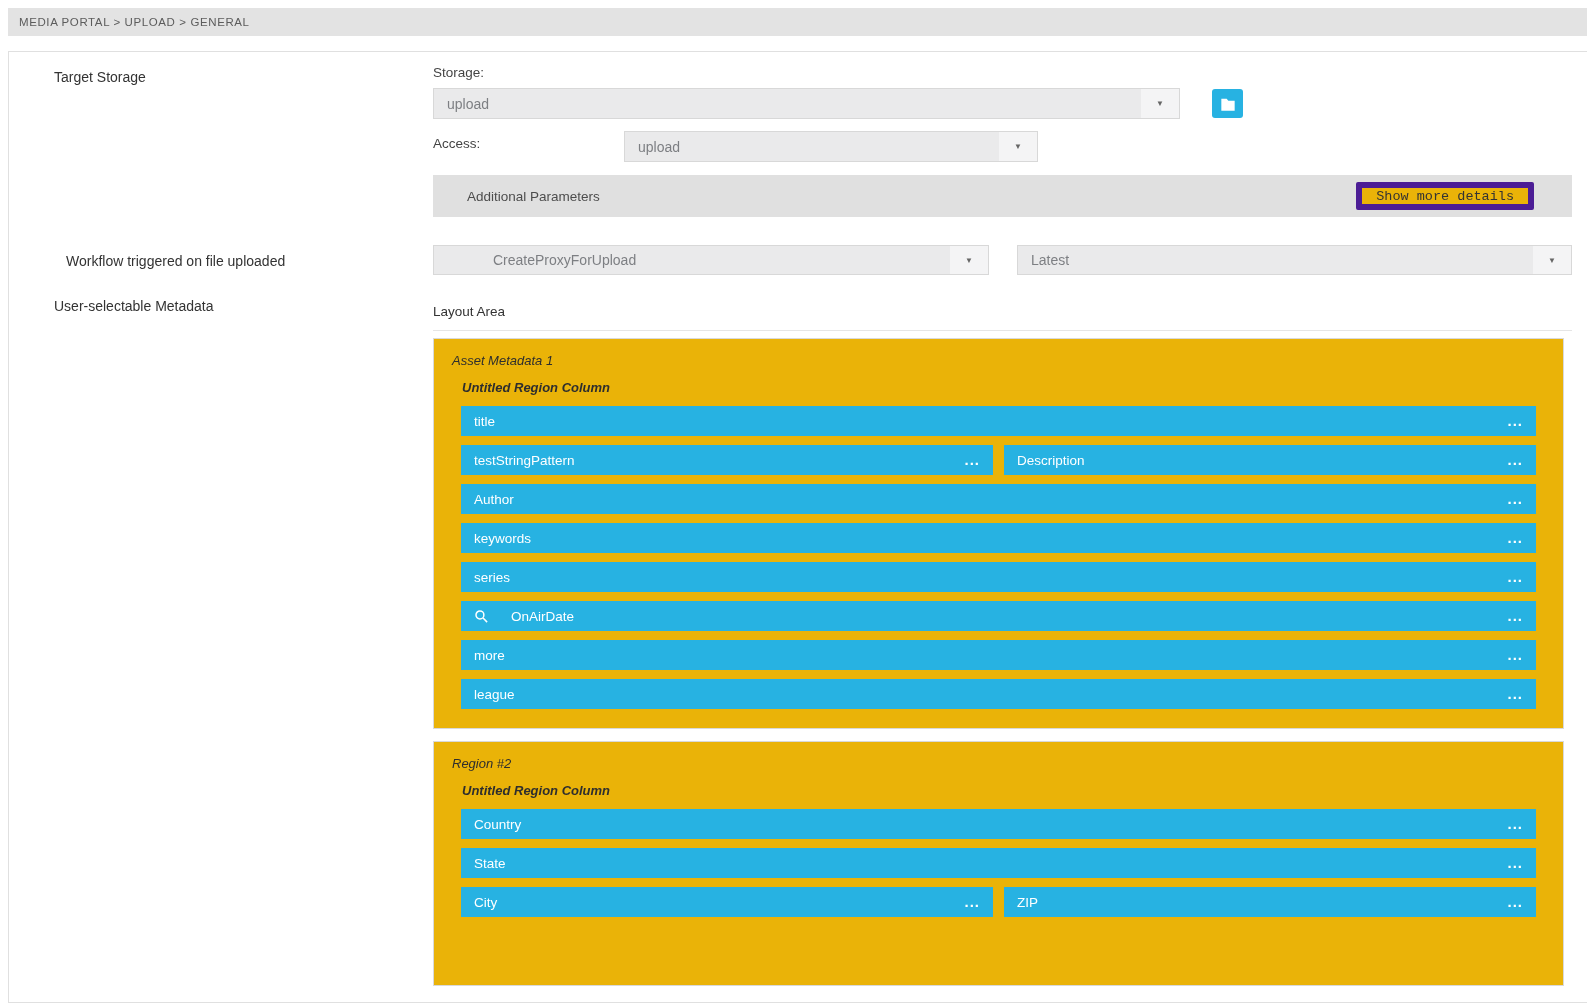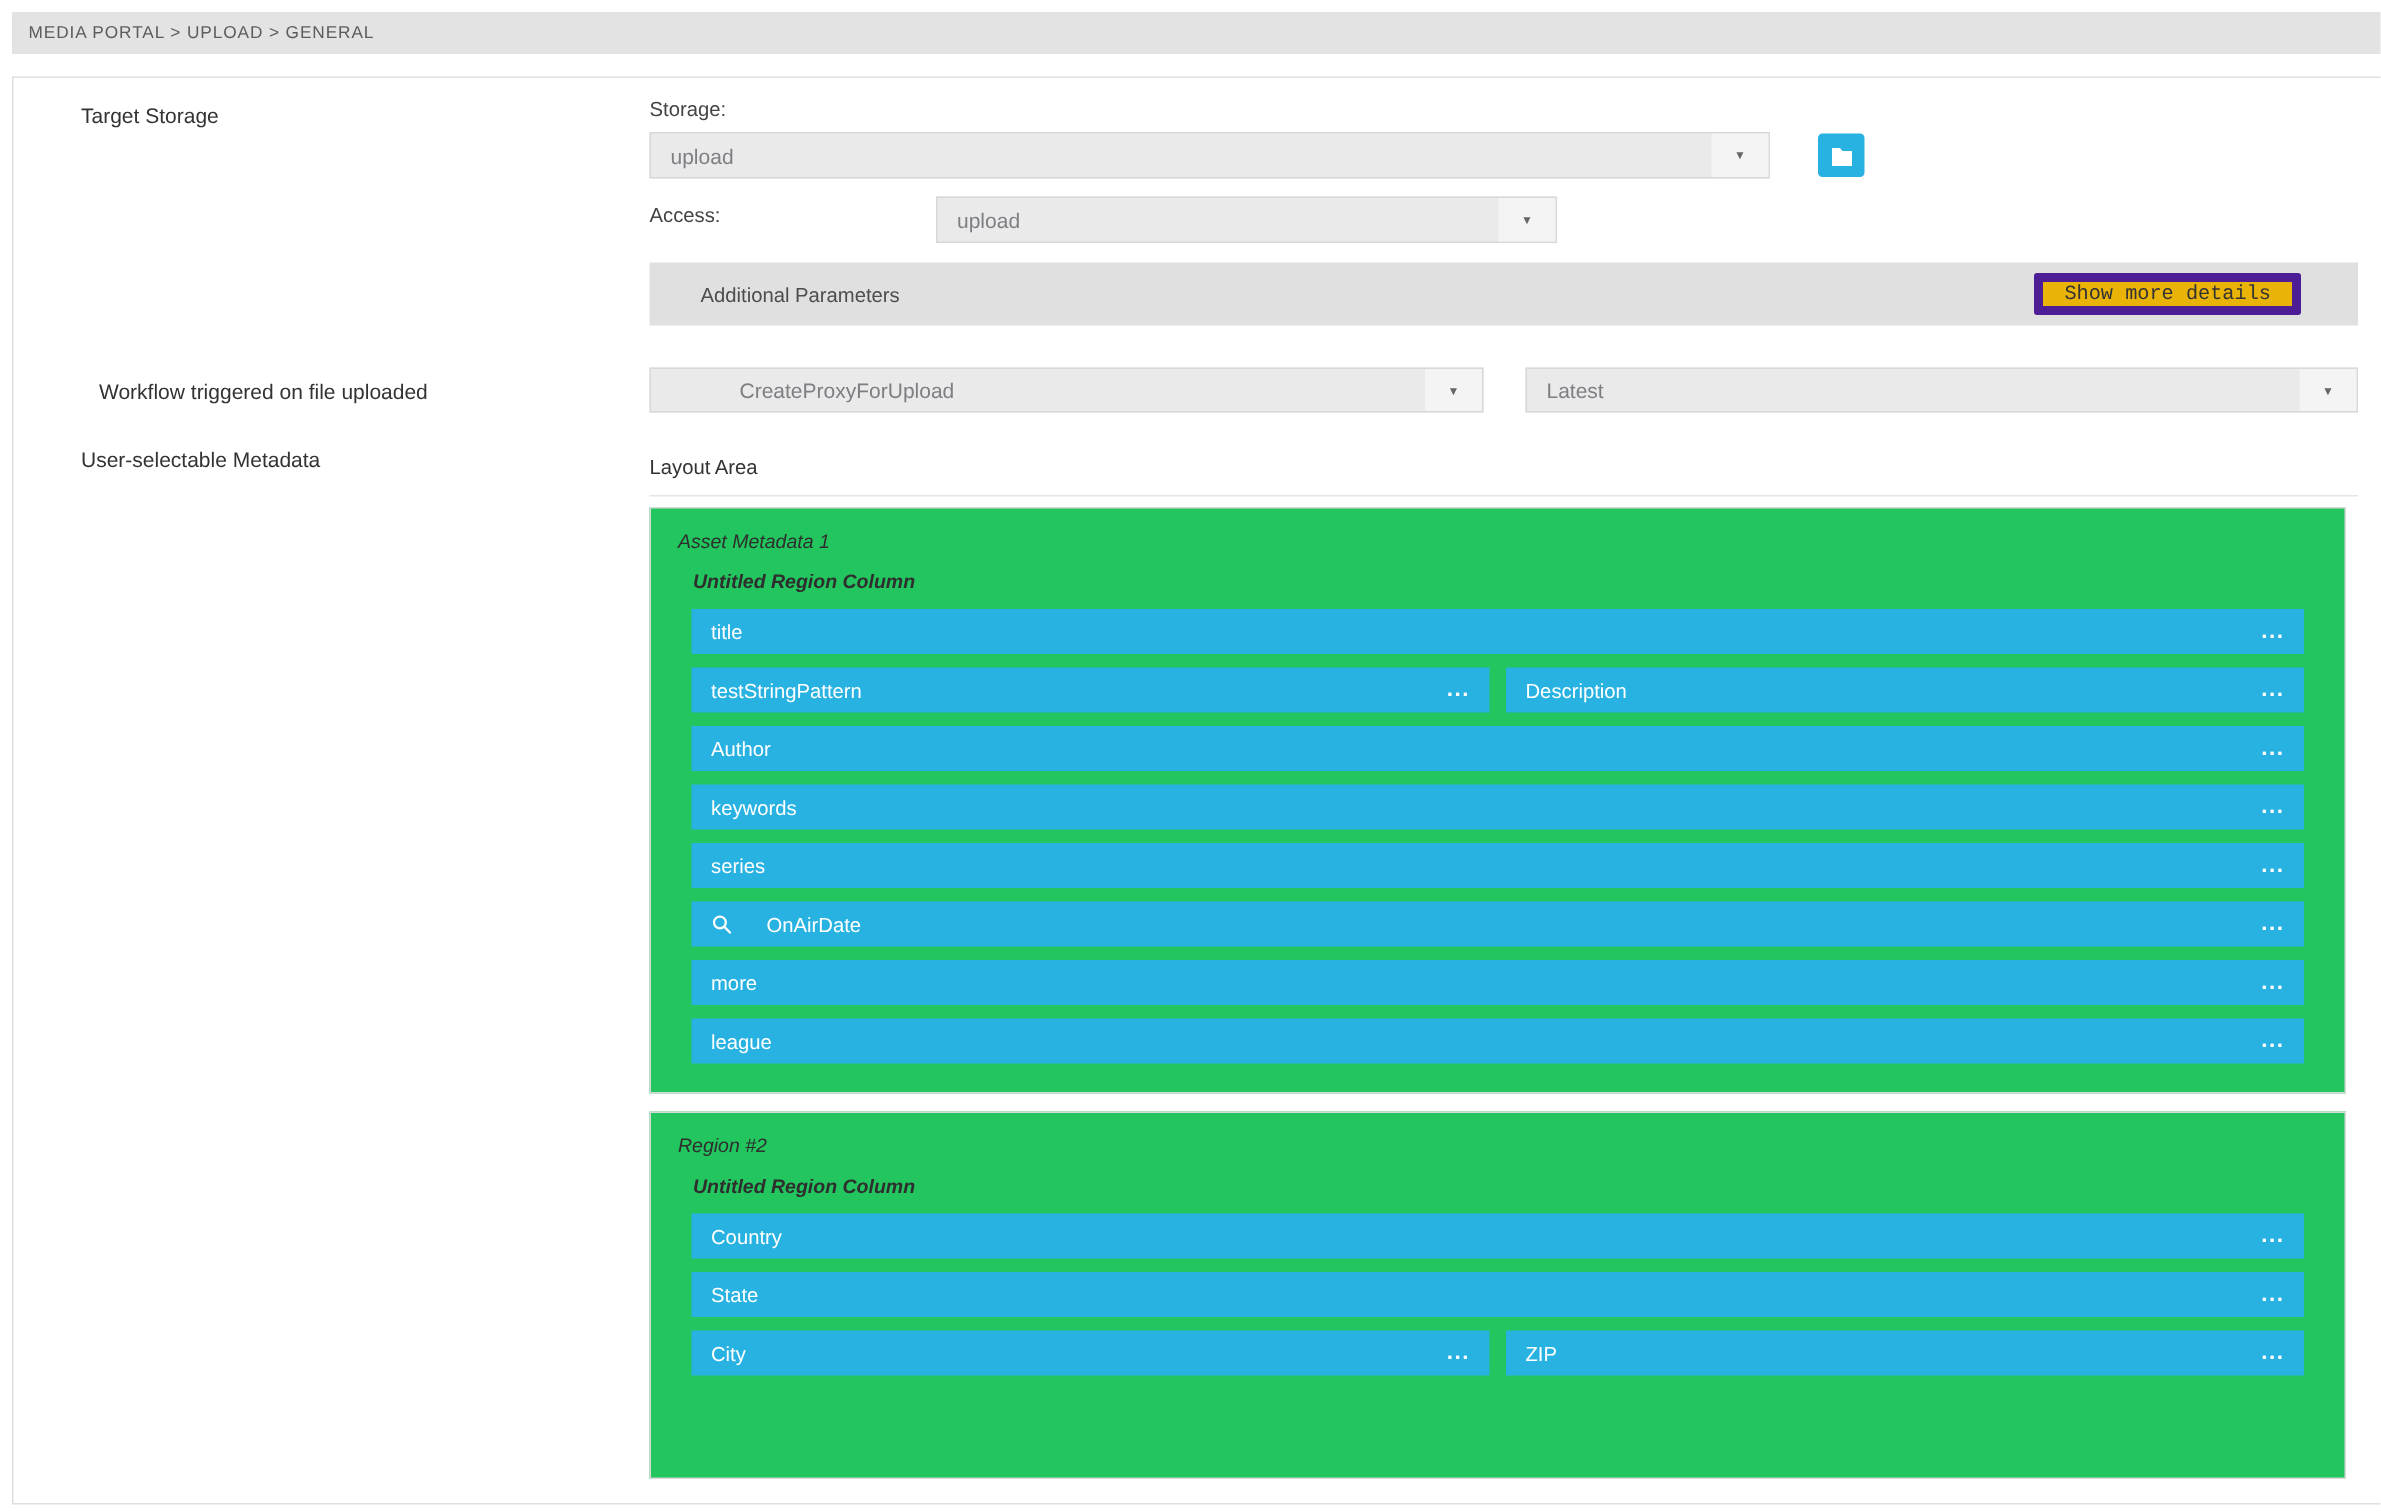--- a/index.html
+++ b/index.html
@@ -35,21 +35,21 @@
   .addl-bar { background:#e0e0e0; display:flex; align-items:center;
     padding:0 38px 0 34px; }
   .addl-text { font-size:13.5px; color:#4d4d4d; }
   .show-more-btn { margin-left:auto; background:#eab308; border:6px solid #4c1d95;
     border-radius:2px; height:28px; padding:0 14px; font-size:13.5px;
     color:#333; font-family:Liberation Mono, monospace; cursor:pointer; }
 
   .layout-hr { border:none; border-top:1px solid #e5e5e5; }
 
   
-  .region-box { border:1px solid #d9d9d9; background:#22c55e;
+  .region-box { border:1px solid #d9d9d9; background:#eab308;
     padding:12px 27px 0 0; }
   .region-title { font-size:13px; font-style:italic; color:#2e2e2e;
     margin:2px 0 12px 18px; }
   .region-col-title { font-size:13px; font-style:italic; font-weight:bold;
     color:#2e2e2e; margin:0 0 11px 28px; }
   .bars { margin-left:27px; }
   .bar-row { display:flex; gap:11px; margin-bottom:9px; }
   .meta-bar { flex:1; height:30px; background:var(--accent); color:#fff;
     display:flex; align-items:center; padding:0 13px; font-size:13.5px;
     cursor:grab;gap:15px; }

